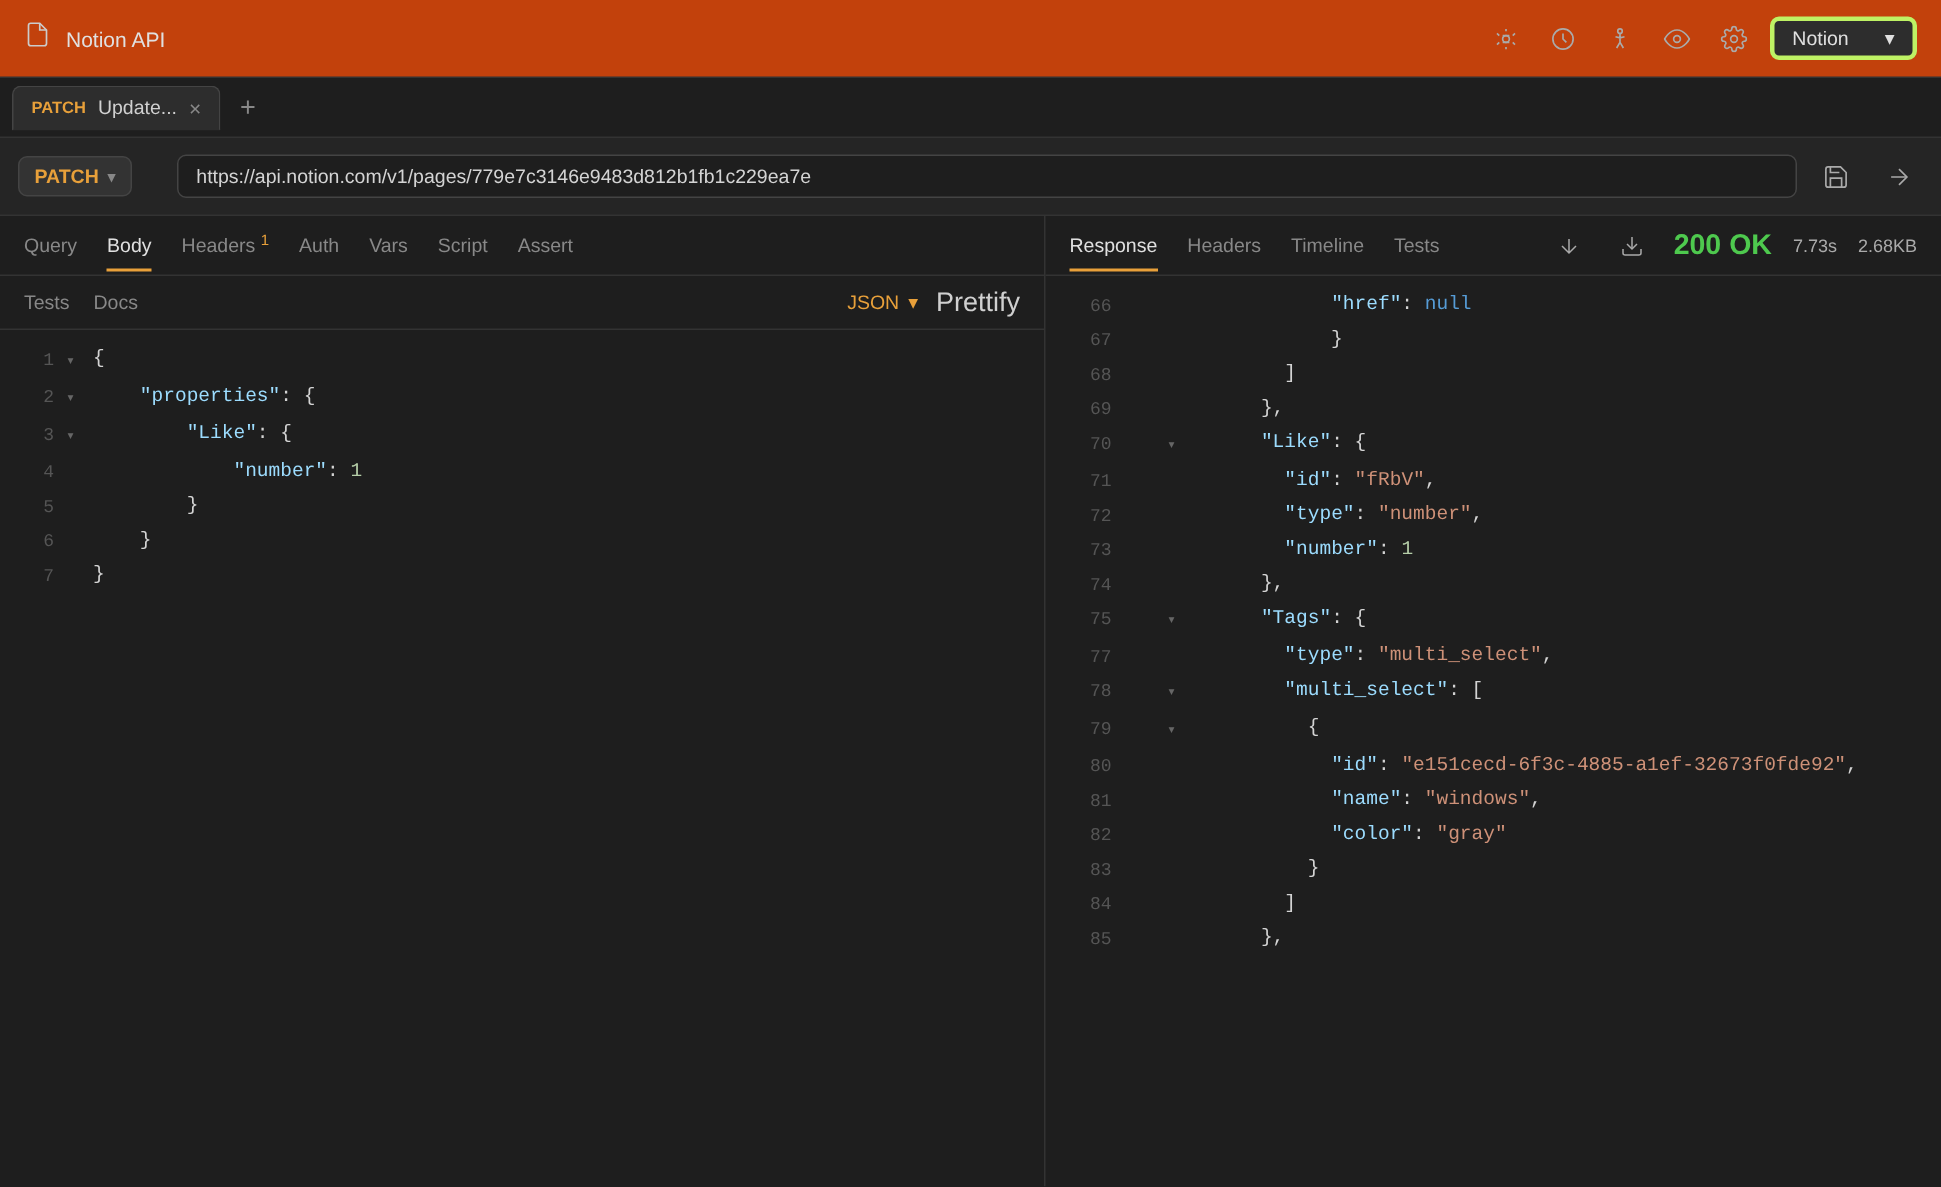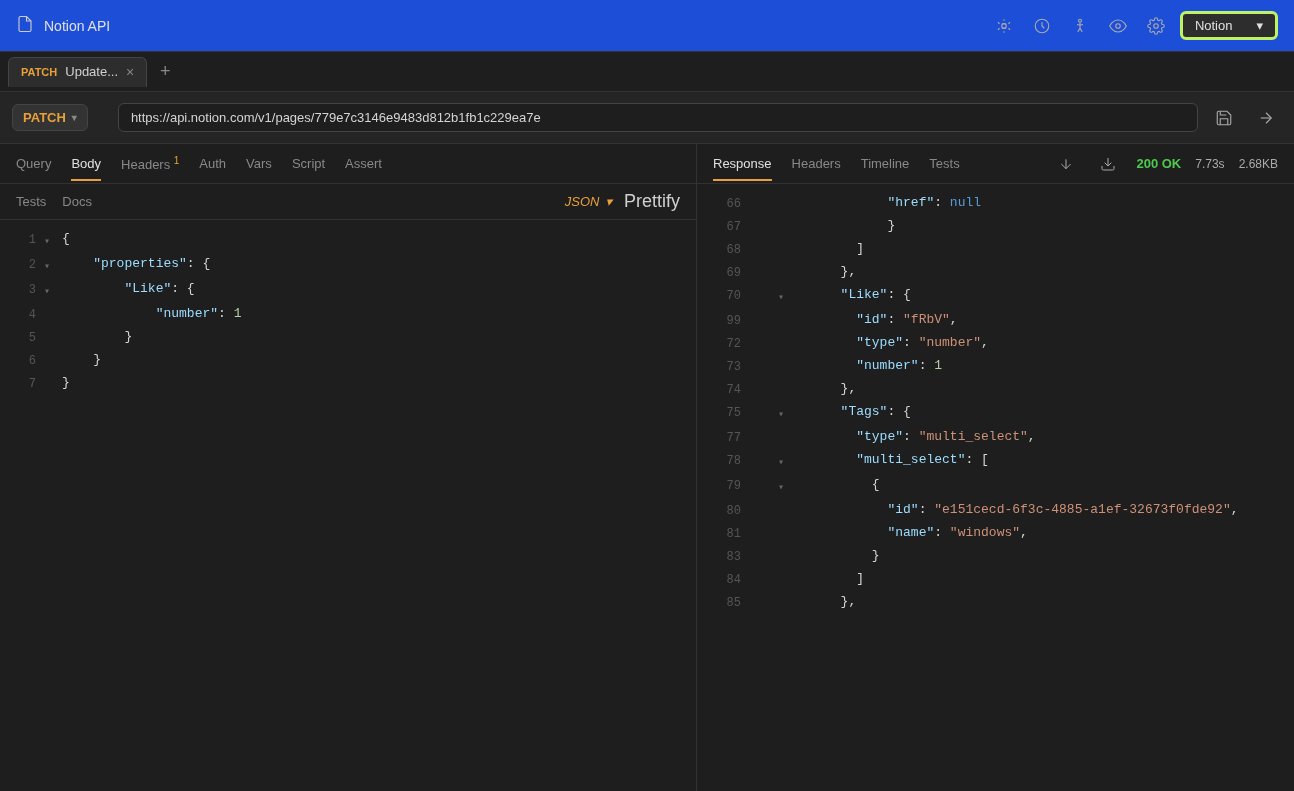--- a/index.html
+++ b/index.html
@@ -7,21 +7,21 @@
       font-family: -apple-system, BlinkMacSystemFont, 'Segoe UI', sans-serif;
       background: #1e1e1e;
       color: #d4d4d4;
       width: 1294px;
       height: 791px;
       overflow: hidden;
     }
     
     
     .top-bar {
-      background: #1d4ed8;
+      background: #c2410c;
       height: 52px;
       display: flex;
       align-items: center;
       justify-content: space-between;
       padding: 0 16px;
       border-bottom: 1px solid #333;
     }
     .top-bar-left {
       display: flex;
       align-items: center;
@@ -195,21 +195,20 @@
       height: 2px;
       background: #e8a03a;
     }
     .json-selector {
       display: flex;
       align-items: flex-end;
       gap: 6px;
       color: #e8a03a;
       font-size: 13px;
       cursor: pointer;
-      font-style: italic;
     }
     .prettify-btn {
       color: #d0d0d0;
       font-size: 18px;
       cursor: pointer;
     }
     
     
     .code-editor {
       flex: 1;
@@ -285,21 +284,21 @@
       background: #e8a03a;
     }
     .response-meta {
       margin-left: auto;
       display: flex;
       align-items: center;
       gap: 14px;
     }
     .status-ok {
       color: #4ec94e;
-      font-size: 13px;
+      font-size: 19px;
       font-weight: 600;
     }
     .response-stat {
       color: #aaa;
       font-size: 12px;
     }
     
     
     .response-content {
       flex: 1;
@@ -557,21 +556,21 @@
     <span class="r-linenum">69</span>
     <span class="r-toggle"> </span>
     <span class="r-content"><span class="c-punc">  },</span></span>
   </div>
         <div class="r-line">
     <span class="r-linenum">70</span>
     <span class="r-toggle">▾</span>
     <span class="r-content"><span class="c-punc">  </span><span class="c-key">"Like"</span><span class="c-punc">: {</span></span>
   </div>
         <div class="r-line">
-    <span class="r-linenum">99</span>
+    <span class="r-linenum">71</span>
     <span class="r-toggle"> </span>
     <span class="r-content"><span class="c-punc">    </span><span class="c-key">"id"</span><span class="c-punc">: </span><span class="c-str">"fRbV"</span><span class="c-punc">,</span></span>
   </div>
         <div class="r-line">
     <span class="r-linenum">72</span>
     <span class="r-toggle"> </span>
     <span class="r-content"><span class="c-punc">    </span><span class="c-key">"type"</span><span class="c-punc">: </span><span class="c-str">"number"</span><span class="c-punc">,</span></span>
   </div>
         <div class="r-line">
     <span class="r-linenum">73</span>
@@ -607,20 +606,25 @@
     <span class="r-linenum">80</span>
     <span class="r-toggle"> </span>
     <span class="r-content"><span class="c-punc">        </span><span class="c-key">"id"</span><span class="c-punc">: </span><span class="c-str">"e151cecd-6f3c-4885-a1ef-32673f0fde92"</span><span class="c-punc">,</span></span>
   </div>
         <div class="r-line">
     <span class="r-linenum">81</span>
     <span class="r-toggle"> </span>
     <span class="r-content"><span class="c-punc">        </span><span class="c-key">"name"</span><span class="c-punc">: </span><span class="c-str">"windows"</span><span class="c-punc">,</span></span>
   </div>
         <div class="r-line">
+    <span class="r-linenum">82</span>
+    <span class="r-toggle"> </span>
+    <span class="r-content"><span class="c-punc">        </span><span class="c-key">"color"</span><span class="c-punc">: </span><span class="c-str">"gray"</span></span>
+  </div>
+        <div class="r-line">
     <span class="r-linenum">83</span>
     <span class="r-toggle"> </span>
     <span class="r-content"><span class="c-punc">      }</span></span>
   </div>
         <div class="r-line">
     <span class="r-linenum">84</span>
     <span class="r-toggle"> </span>
     <span class="r-content"><span class="c-punc">    ]</span></span>
   </div>
         <div class="r-line">

